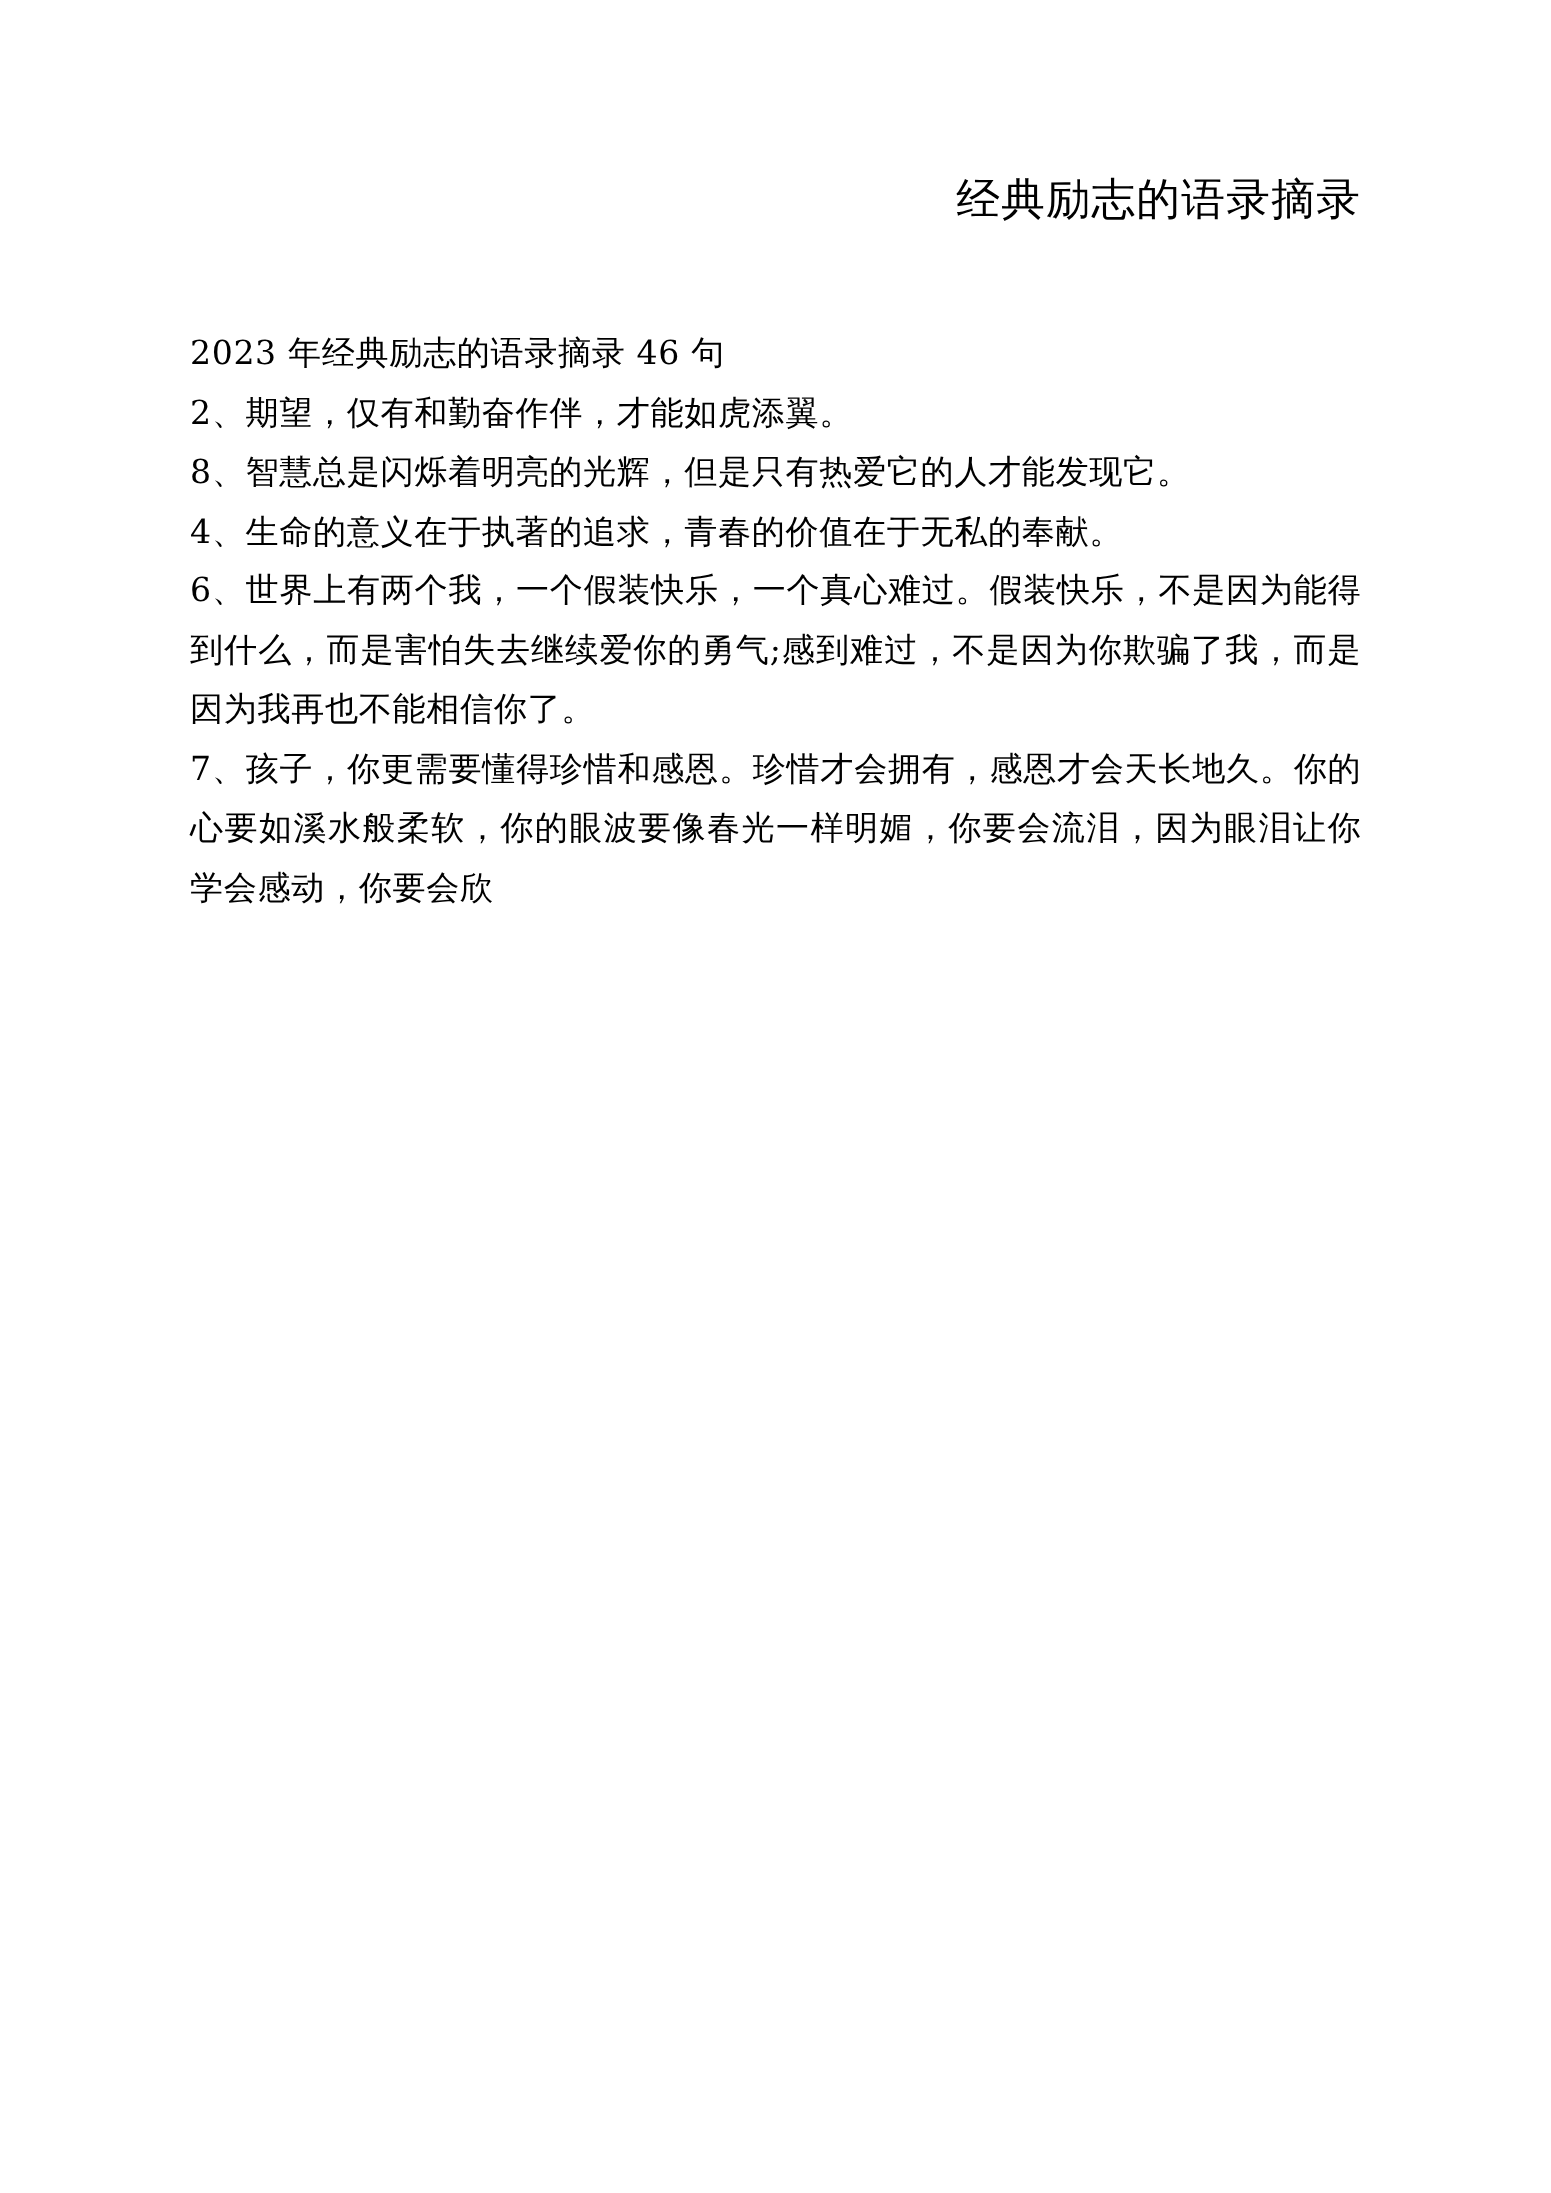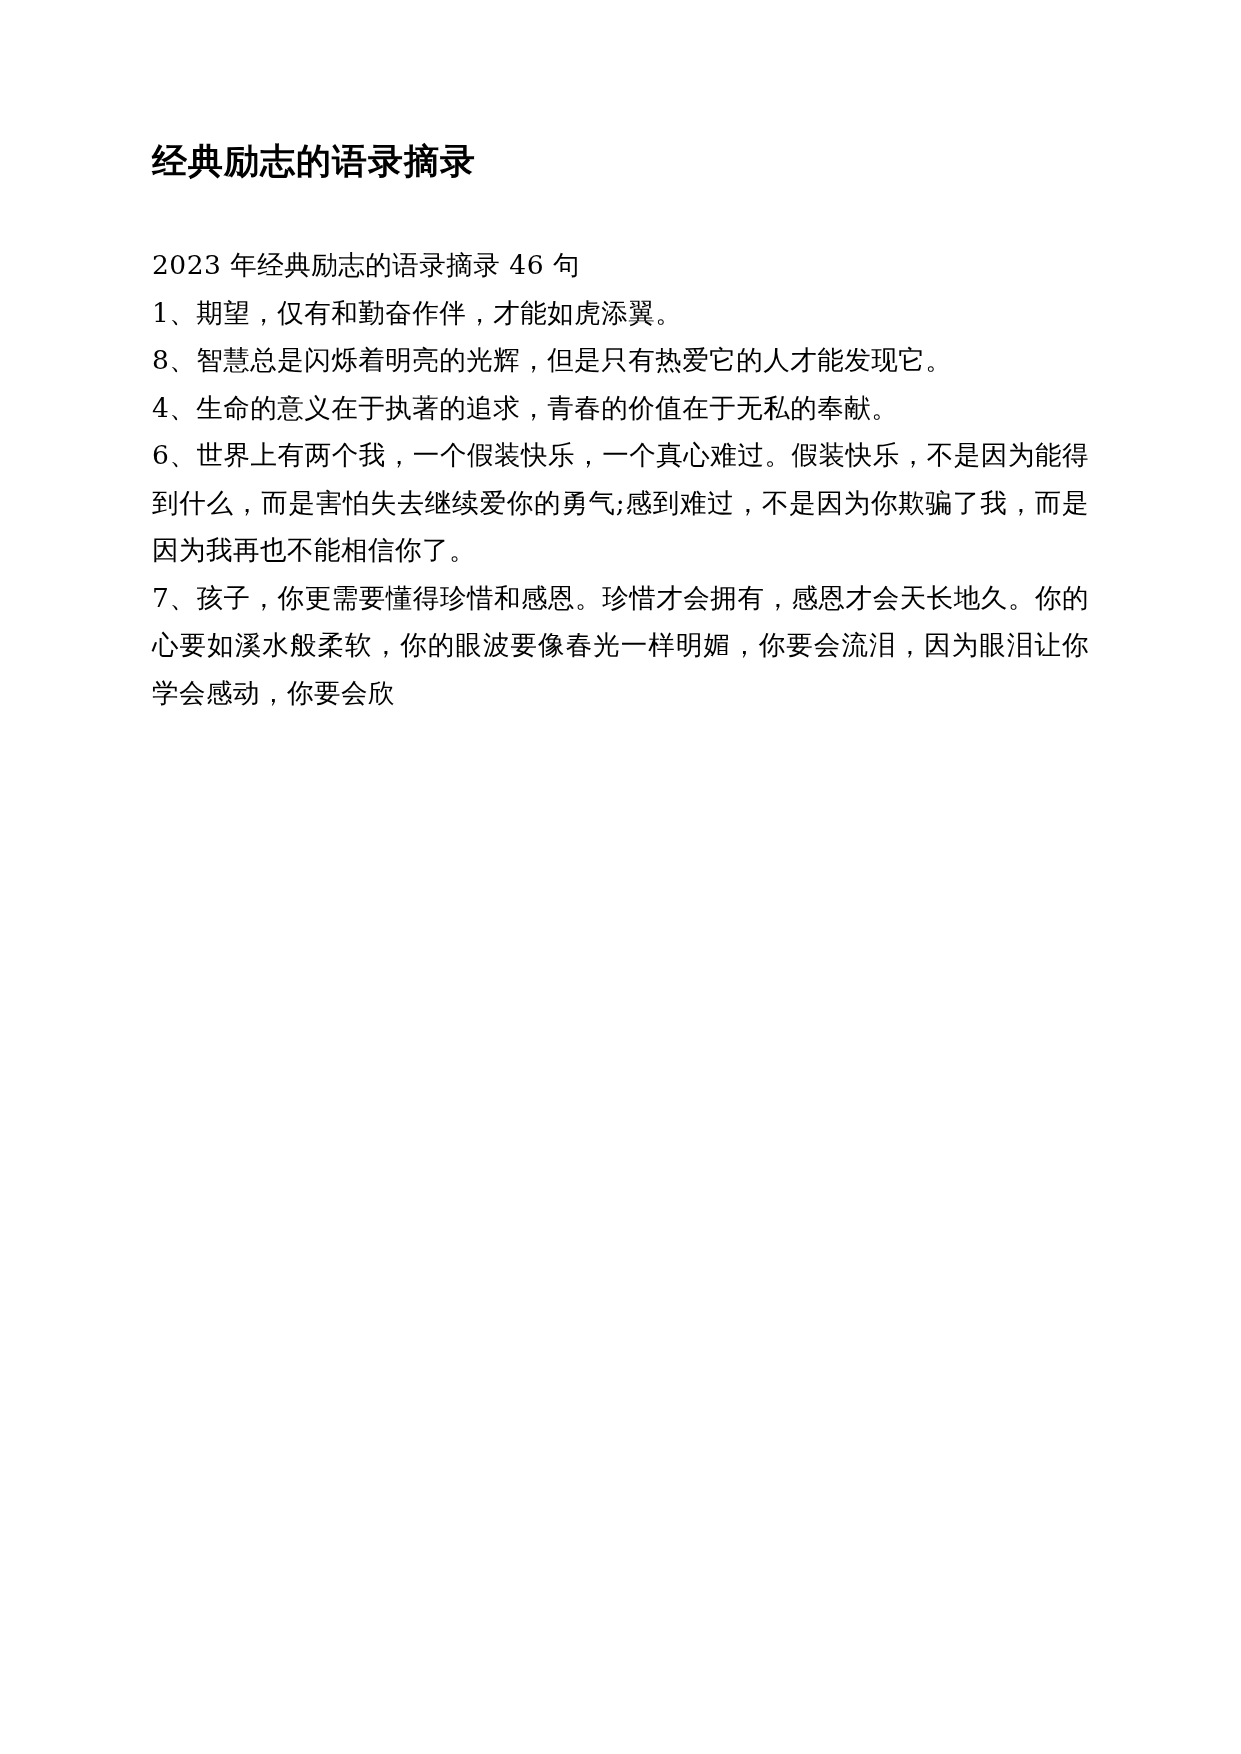--- a/index.html
+++ b/index.html
@@ -15,29 +15,29 @@
     overflow: hidden;
   }
   .page {
     box-sizing: border-box;
     width: 1241px;
     height: 1754px;
     padding: 118px 152px 0 152px;
     position: relative;
   }
   .doc-title {
-    text-align: left;
+    text-align: right;
     font-size: 35px;
-    font-weight: bold;
+    font-weight: normal;
     letter-spacing: 1px;
     margin: 18px 0 0 0;
     line-height: 1.4;
   }
   .body-block {
-    margin-top: 56px;
+    margin-top: 74px;
   }
   p.line {
     margin: 0;
     font-size: 26.5px;
     line-height: 47.5px;
     text-align: justify;
     text-justify: inter-ideograph;
     letter-spacing: 0.5px;
     white-space: pre-wrap;
   }
@@ -50,20 +50,20 @@
 
 <div class="page">
 
   <h1 class="doc-title">经典励志的语录摘录</h1>
 
   <div class="body-block">
 
     <p class="line">2023 年经典励志的语录摘录 46 句</p>
 
 
-    <p class="line">1、期望，仅有和勤奋作伴，才能如虎添翼。</p>
+    <p class="line">2、期望，仅有和勤奋作伴，才能如虎添翼。</p>
     <p class="line">8、智慧总是闪烁着明亮的光辉，但是只有热爱它的人才能发现它。</p>
     <p class="line">4、生命的意义在于执著的追求，青春的价值在于无私的奉献。</p>
     <p class="line">6、世界上有两个我，一个假装快乐，一个真心难过。假装快乐，不是因为能得到什么，而是害怕失去继续爱你的勇气;感到难过，不是因为你欺骗了我，而是因为我再也不能相信你了。</p>
     <p class="line">7、孩子，你更需要懂得珍惜和感恩。珍惜才会拥有，感恩才会天长地久。你的心要如溪水般柔软，你的眼波要像春光一样明媚，你要会流泪，因为眼泪让你学会感动，你要会欣</p>
 
   </div>
 </div>
 
 </body></html>

